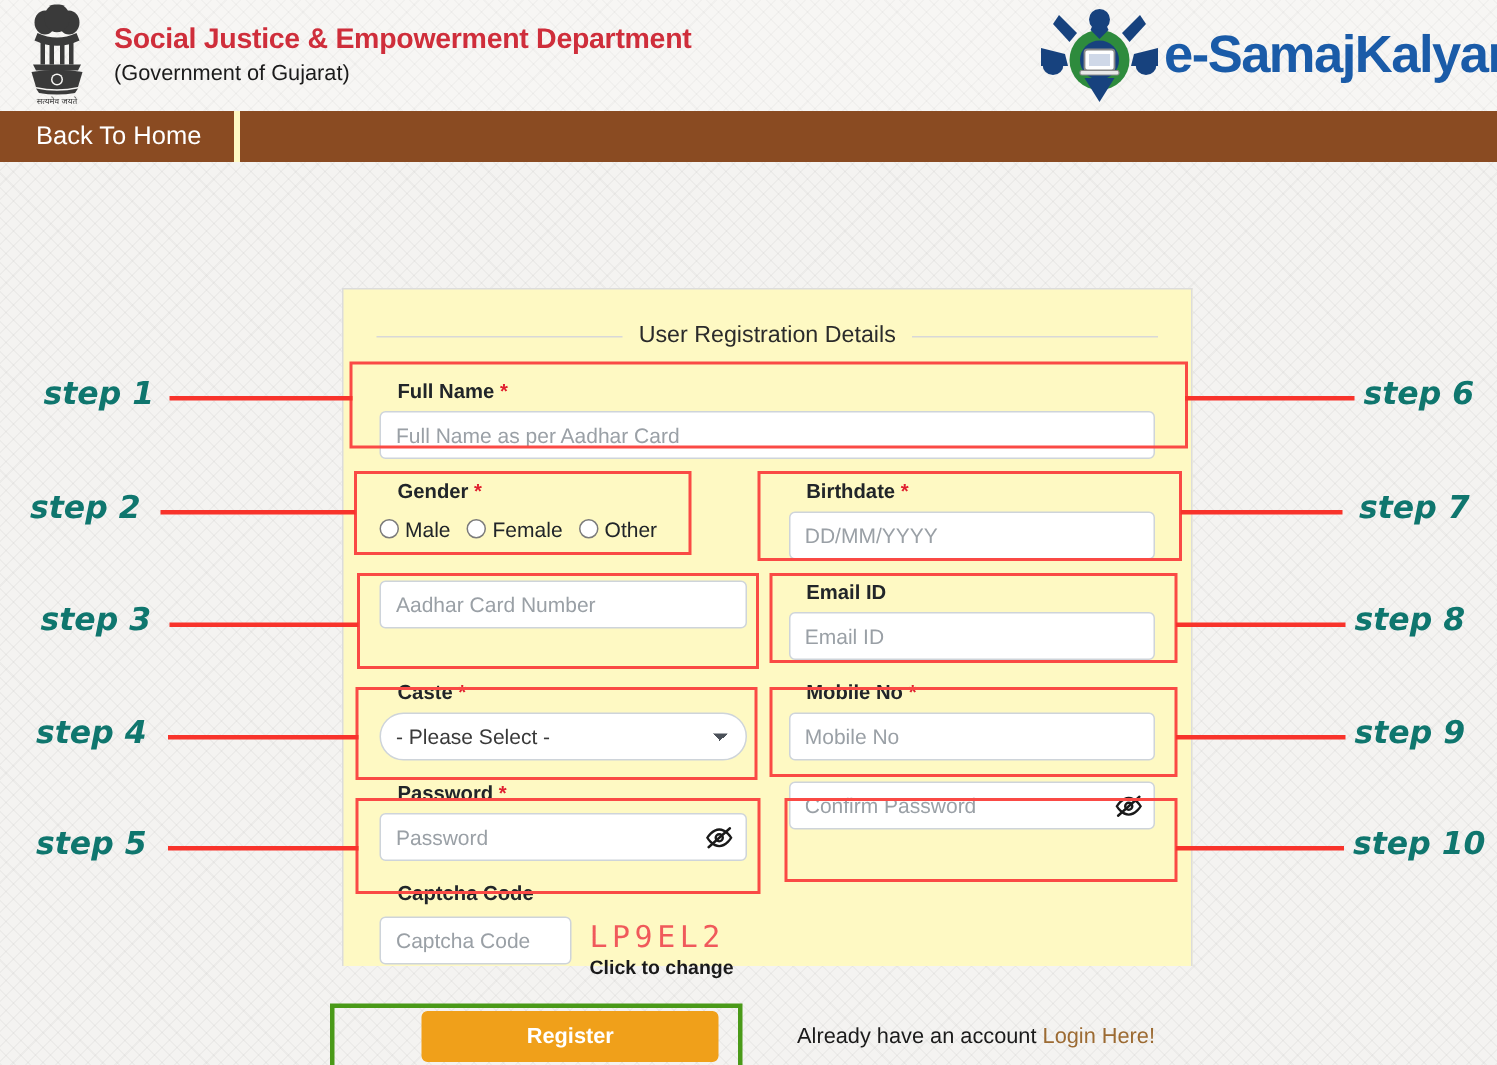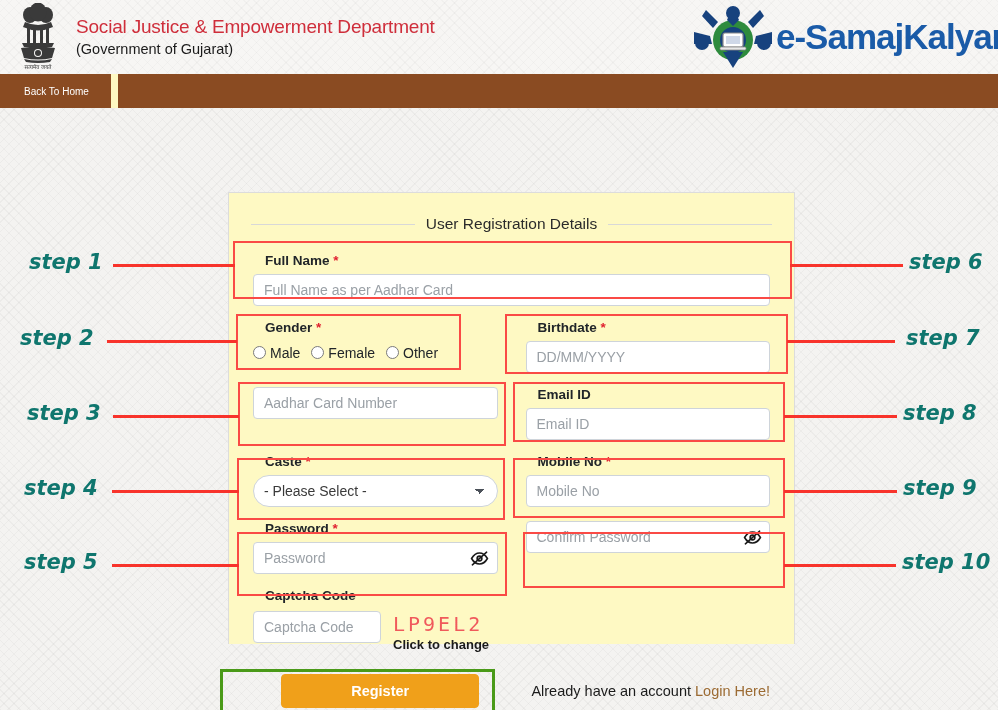--- a/index.html
+++ b/index.html
@@ -34,21 +34,21 @@
   .emblem {
     width: 52px; height: 70px;
     margin-left: 12px;
     flex: 0 0 auto;
     display: flex; align-items: center; justify-content: center;
   }
   .brand-text { margin-left: 12px; }
   .brand-title {
     color: #cf2e3b;
     font-size: 19px;
-    font-weight: normal;
+    font-weight: bold;
     letter-spacing: -0.2px;
     line-height: 24px;
   }
   .brand-sub {
     color: #1b1b1b;
     font-size: 14.5px;
     line-height: 20px;
   }
   .logo-wrap {
     position: absolute;
@@ -70,25 +70,25 @@
   
   .navbar {
     height: 34px;
     width: 998px;
     background: #8a4b22;
     display: flex;
     align-items: stretch;
   }
   .nav-item {
     color: #fff;
-    font-size: 10px;
+    font-size: 17px;
     display: flex;
     align-items: center;
     padding: 0 22px 0 24px;
-    border-right: 7px solid #fef9c3;
+    border-right: 4px solid #fef9c3;
     cursor: pointer;
     user-select: none;
   }
 
   
   .canvas { position: relative; width: 998px; height: 602px; }
 
   .form-card {
     position: absolute;
     left: 228px;

